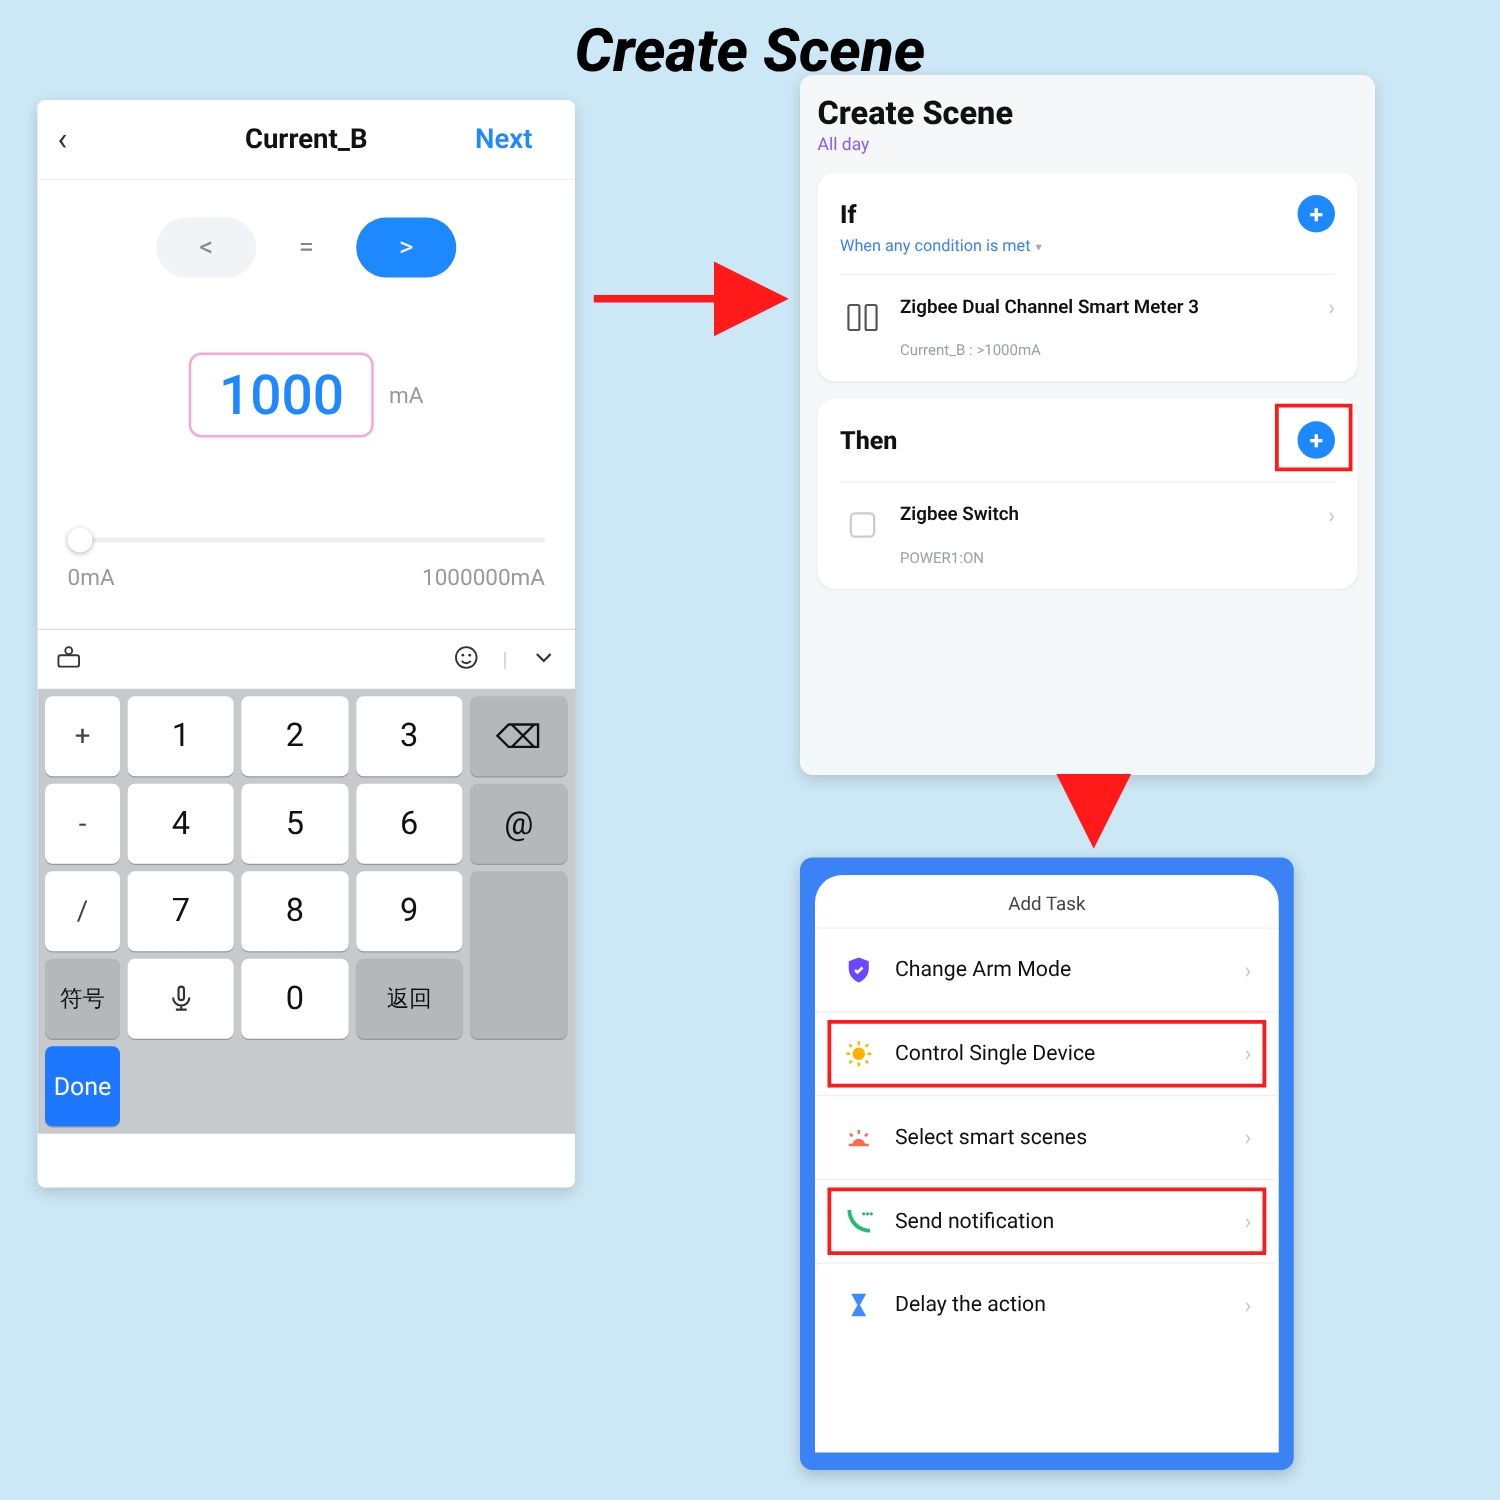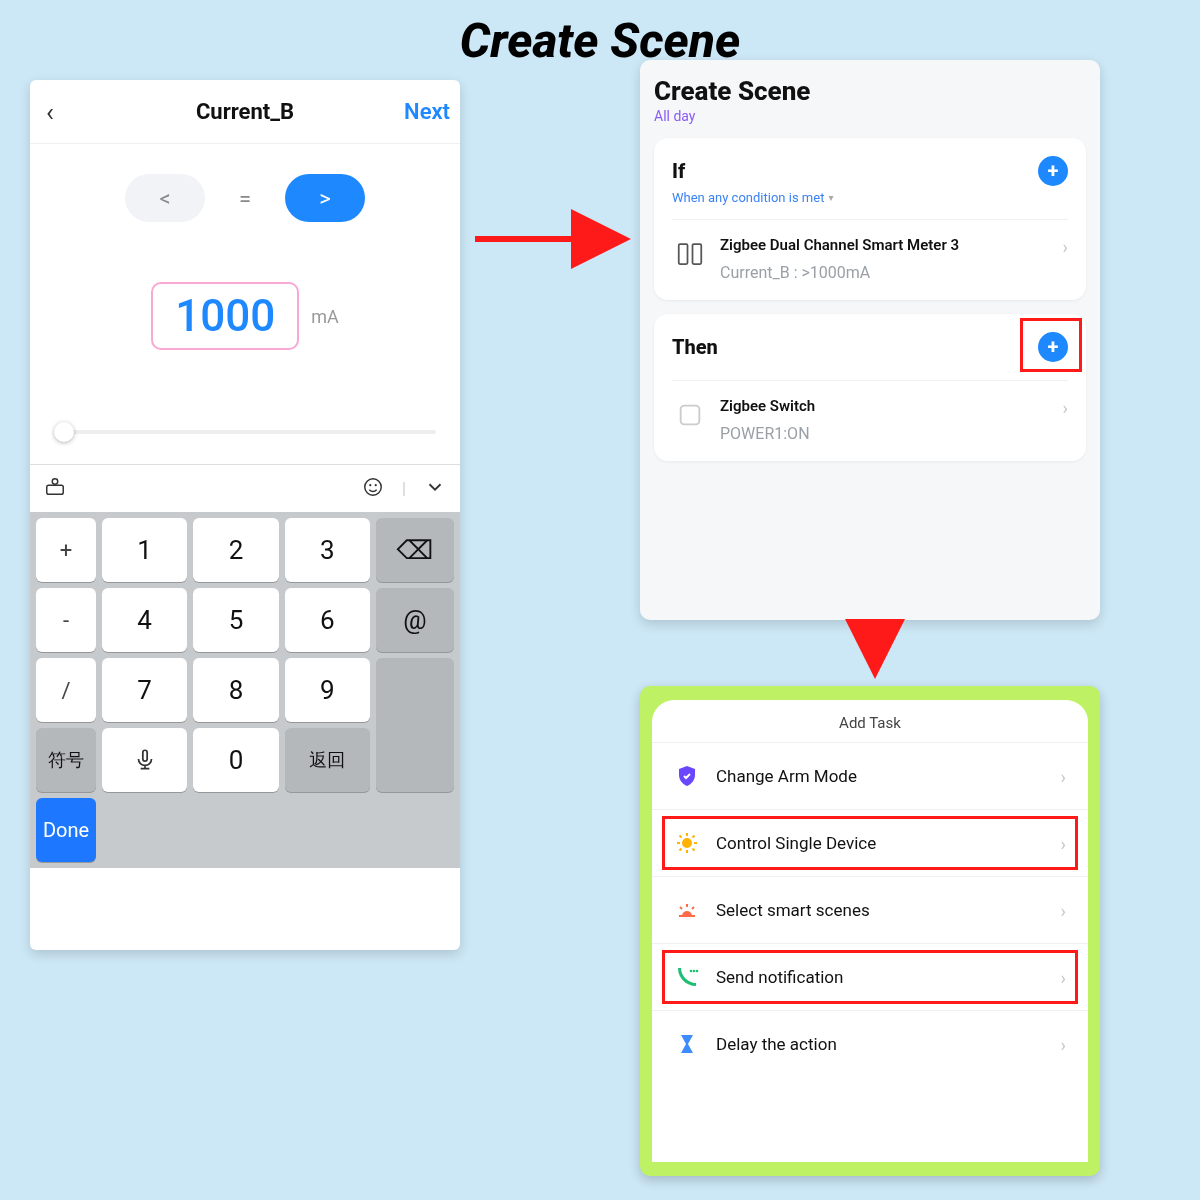--- a/index.html
+++ b/index.html
@@ -6,21 +6,21 @@
   body { width: 1200px; height: 1200px; background: #cce7f5; position: relative; }
   .wrap { position: absolute; top: 0; left: 0; width: 1200px; height: 1200px; }
 
   .main-title { position: absolute; top: 12px; left: 0; width: 1200px; text-align: center; font-size: 48px; font-weight: 800; color: #000; font-style: italic; }
 
   
   .scr-left { position: absolute; top: 80px; left: 30px; width: 430px; height: 870px; background: #fff; border-radius: 6px; box-shadow: 0 4px 12px rgba(0,0,0,0.15); overflow: hidden; }
   .scr-left .hdr { height: 64px; display: flex; align-items: center; justify-content: center; border-bottom: 1px solid #f0f0f0; position: relative; }
   .scr-left .back { position: absolute; left: 16px; font-size: 26px; color: #333; }
   .scr-left .title { font-size: 22px; font-weight: 700; color: #111; }
-  .scr-left .next { position: absolute; right: 10px; font-size: 22px; font-weight: 600; color: #1e88ff; }
+  .scr-left .next { position: absolute; right: 34px; font-size: 22px; font-weight: 600; color: #1e88ff; }
 
   .op-tabs { display: flex; justify-content: center; gap: 0; margin-top: 30px; }
   .op-tab { width: 80px; height: 48px; border-radius: 24px; display: flex; align-items: center; justify-content: center; font-size: 22px; color: #888; background: #f1f3f6; }
   .op-tab.active { background: #1e88ff; color: #fff; }
   .op-tab.mid { background: transparent; }
 
   .value-row { text-align: center; margin-top: 60px; display:flex; align-items:center; justify-content:center; gap:12px;}
   .value-box { display: inline-block; border: 2px solid #f9a8d4; border-radius: 10px; padding: 6px 22px; font-size: 44px; color: #1e88ff; font-weight: 500; }
   .unit { font-size: 18px; color: #999; }
 
@@ -45,26 +45,26 @@
   .scr-tr .cs-sub { font-size: 14px; color: #8b5cf6; margin-top: 2px; }
   .card { background: #fff; border-radius: 14px; padding: 18px 18px 14px 18px; margin-top: 14px; box-shadow: 0 1px 3px rgba(0,0,0,0.06); }
   .card-head { display: flex; justify-content: space-between; align-items: center; }
   .card-head h3 { font-size: 20px; font-weight: 800; color: #111; }
   .plus-btn { width: 30px; height: 30px; border-radius: 50%; background: #1e88ff; color: #fff; display:flex; align-items:center; justify-content:center; font-size:20px; font-weight:700; position:relative; z-index:2;}
   .cond-sub { font-size: 13px; color: #3b82f6; margin-top: 4px; display:flex; align-items:center; gap:4px;}
   .cond-sub::after{content:"▾"; font-size:10px; color:#aaa;}
   .device-row { display: flex; align-items: flex-start; gap: 12px; padding: 16px 0 4px 0; border-top: 1px solid #f0f0f0; margin-top: 14px; }
   .device-row .dicon { width: 36px; height: 36px; border-radius:6px; display:flex; align-items:center; justify-content:center; color:#555; font-size:20px;}
   .device-row .dtxt .dname { font-size: 15px; font-weight: 600; color: #111; line-height:1.25;}
-  .device-row .dtxt .ddesc { font-size: 16px; color: #9aa0a6; margin-top:8px;}
+  .device-row .dtxt .ddesc { font-size: 12px; color: #9aa0a6; margin-top:18px;}
   .device-row .chev { margin-left: auto; color: #c5c8cc; font-size: 18px; }
   .highlight-box { position:absolute; border:3px solid #ff1a1a; pointer-events:none; }
 
   
-  .scr-br { position: absolute; top: 686px; left: 640px; width: 460px; height: 490px; background: #bef264; border-radius: 10px; box-shadow: 0 4px 12px rgba(0,0,0,0.2); padding: 14px 12px; }
+  .scr-br { position: absolute; top: 686px; left: 640px; width: 395px; height: 490px; background: #3b82f6; border-radius: 10px; box-shadow: 0 4px 12px rgba(0,0,0,0.2); padding: 14px 12px; }
   .task-card { background: #fff; border-radius: 22px 22px 0 0; height: 100%; padding: 14px 0 0 0; position:relative; }
   .task-title { text-align: center; font-size: 15px; color: #444; padding-bottom: 10px; }
   .task-row { display: flex; align-items: center; gap: 16px; padding: 20px 22px; border-top: 1px solid #f0f0f0; position:relative;}
   .task-row:first-of-type{border-top:none;}
   .task-row .ticon { width: 26px; height: 26px; display:flex; align-items:center; justify-content:center;}
   .task-row .tlabel { font-size: 17px; color: #111; }
   .task-row .chev { margin-left: auto; color: #c5c8cc; font-size: 18px; }
   .task-row.redbox::before { content:""; position:absolute; left:10px; right:10px; top:6px; bottom:6px; border:3px solid #ff1a1a; }
 
   
@@ -92,20 +92,24 @@
 
     <div class="value-row">
       <span class="value-box">1000</span>
       <span class="unit">mA</span>
     </div>
 
     <div class="slider-area">
       <div class="slider-track">
           <div class="slider-thumb"></div>
         </div>
+      <div class="slider-labels">
+        <span>0mA</span>
+        <span>1000000mA</span>
+      </div>
     </div>
 
     <div class="kb-toolbar">
       <div class="left-icn">
         <span>
           <svg viewBox="0 0 24 24">
               <rect x="3" y="10" width="18" height="10" rx="2" fill="none" stroke="#333" stroke-width="1.6"></rect>
               <circle cx="12" cy="6" r="3" fill="none" stroke="#333" stroke-width="1.6"></circle>
             </svg>
         </span>

